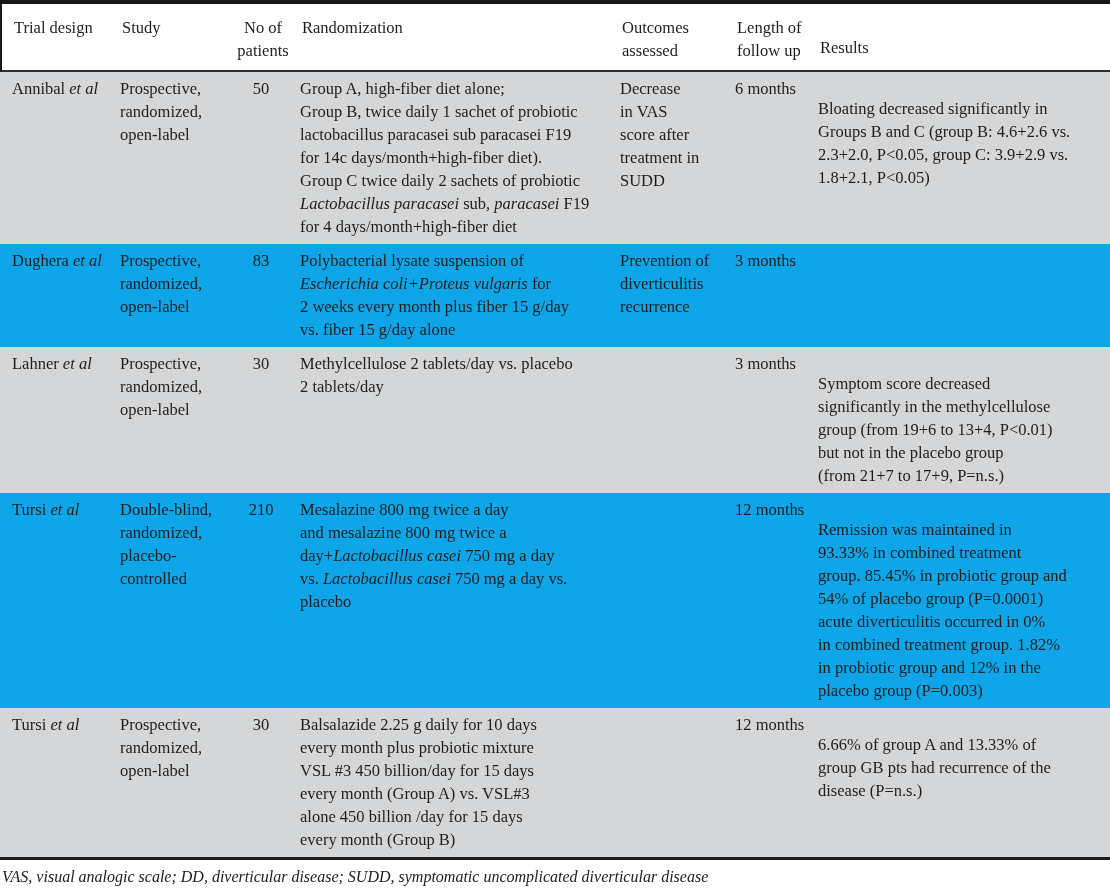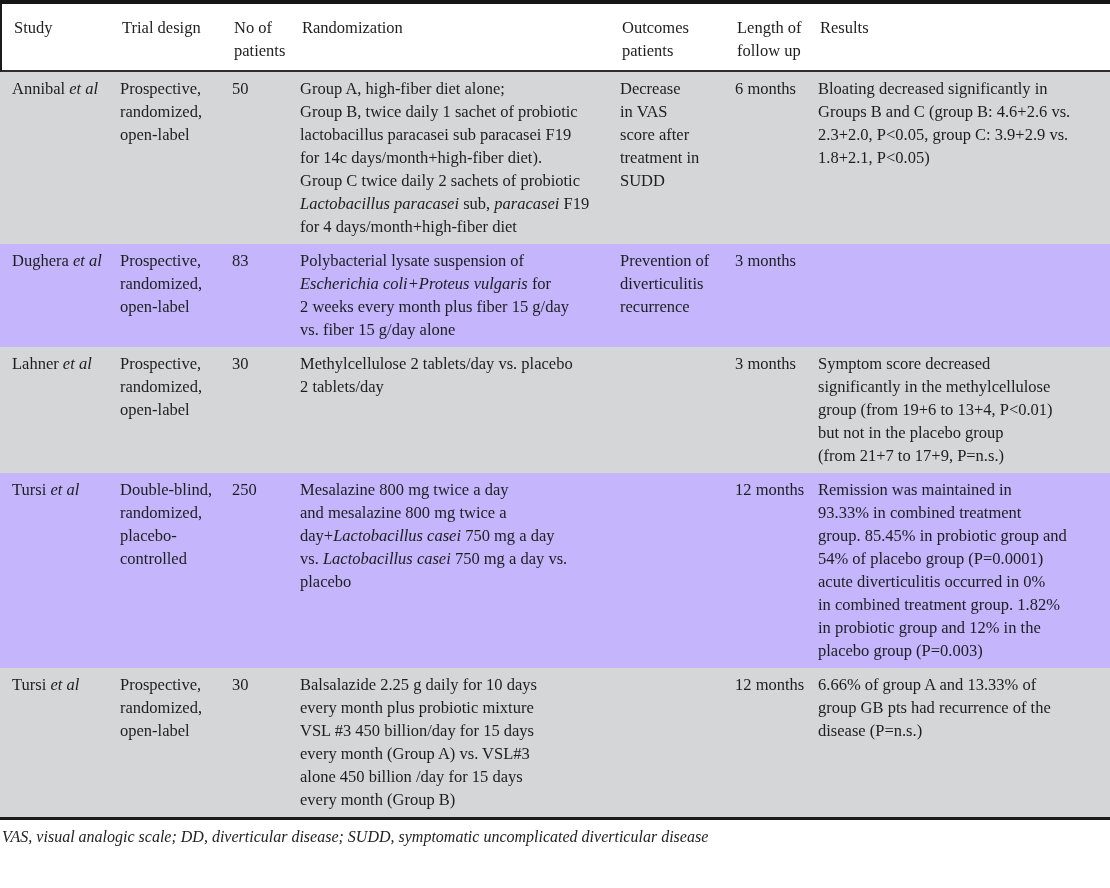--- a/index.html
+++ b/index.html
@@ -25,49 +25,49 @@
     line-height:23px;
     overflow:hidden;
   }
   .header {
     background:#ffffff;
     border-left:2px solid #1a1a1a;
     border-bottom:2px solid #2e2e2e;
     min-height:68px;
     padding-top:12px;
   }
-  .c-n   { }
+  .c-n   { text-align:center; }
   .c-rand{ padding-left:10px; }
-  .c-res { padding-left:5px; }
+  .c-res { padding-left:5px;margin-top:20px; }
   .body-row .c-len { text-align:left; padding-right:2px; }
   .shade-dark  { background:#d5d6d7; }
-  .shade-light { background:#c4b5fd; }
+  .shade-light { background:#0ea5e9; }
   .footer-rule { border-top:3px solid #1c1c1c; }
   .footnote {
     font-style:italic;
     font-size:16px;
     line-height:22px;
     padding:6px 4px 0 2px;
     color:#222222;
   }
   em { font-style:italic;font-family:Liberation Serif, serif; }
 </style>
 </head>
 <body>
 
 <div class="page">
 
   <div class="grid-row header">
+    <div class="cell c-design">Trial design</div>
     <div class="cell c-study">Study</div>
-    <div class="cell c-design">Trial design</div>
     <div class="cell c-n">No of
 patients</div>
     <div class="cell c-rand">Randomization</div>
     <div class="cell c-out">Outcomes
-patients</div>
+assessed</div>
     <div class="cell c-len">Length of
 follow up</div>
     <div class="cell c-res">Results</div>
   </div>
 
   <div class="grid-row body-row shade-dark">
     <div class="cell c-study"><span>Annibal </span><em>et al</em></div>
     <div class="cell c-design">Prospective,
 randomized,
 open-label</div>
@@ -123,21 +123,21 @@
 but not in the placebo group
 (from 21+7 to 17+9, P=n.s.)</div>
   </div>
 
   <div class="grid-row body-row shade-light">
     <div class="cell c-study"><span>Tursi </span><em>et al</em></div>
     <div class="cell c-design">Double-blind,
 randomized,
 placebo-
 controlled</div>
-    <div class="cell c-n">250</div>
+    <div class="cell c-n">210</div>
     <div class="cell c-rand"><span>Mesalazine 800 mg twice a day
 and mesalazine 800 mg twice a
 day+</span><em>Lactobacillus casei</em><span> 750 mg a day
 vs. </span><em>Lactobacillus casei</em><span> 750 mg a day vs.
 placebo</span></div>
     <div class="cell c-out"></div>
     <div class="cell c-len">12 months</div>
     <div class="cell c-res">Remission was maintained in
 93.33% in combined treatment
 group. 85.45% in probiotic group and

